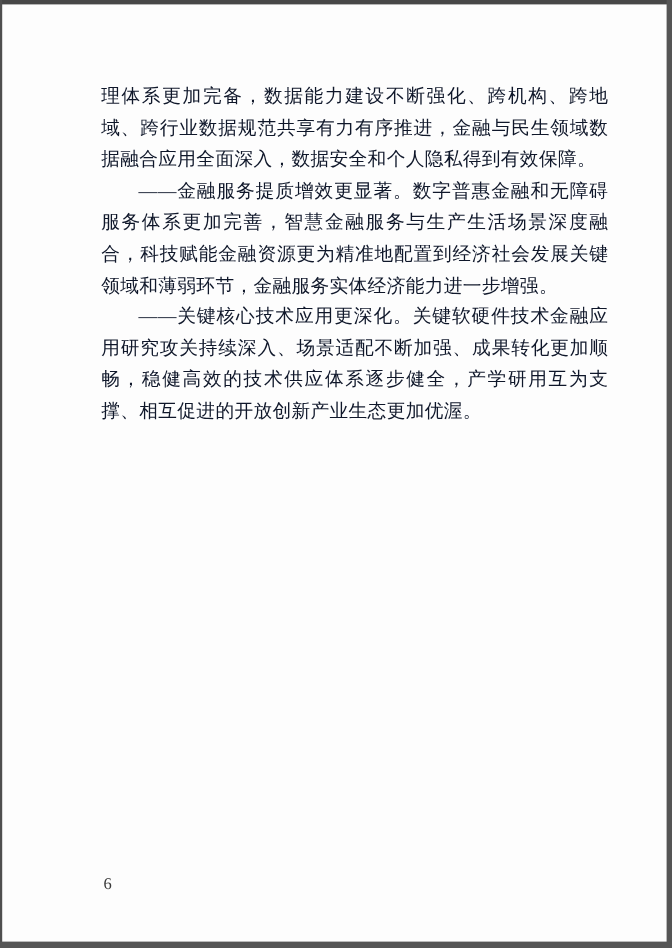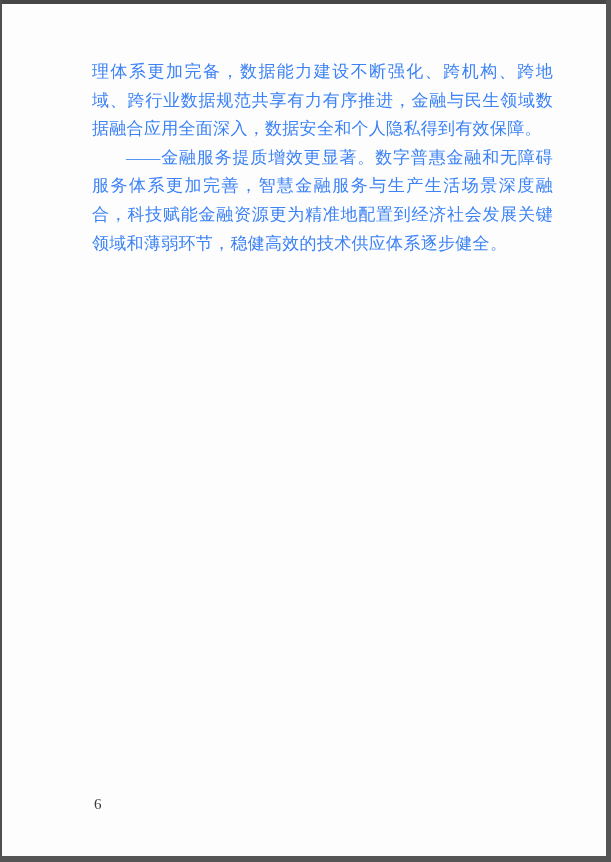--- a/index.html
+++ b/index.html
@@ -36,23 +36,23 @@
   }
   .edge-bottom {
     position: absolute;
     bottom: 0; left: 0;
     width: 611px; height: 6px;
     background: #555555;
   }
   .text-block {
     position: absolute;
     left: 92px;
-    top: 58px;
+    top: 74px;
     width: 461px;
-    color: #3b82f6;
+    color: #0f172a;
     font-size: 17px;
     line-height: 28.6px;
     text-align: justify;
     text-justify: inter-ideograph;
     letter-spacing: 0.3px;
   }
   .text-block p {
     margin: 0;
     padding: 0;
   }
@@ -73,18 +73,19 @@
 
 <div class="page">
 
   <div class="edge-top"></div>
   <div class="edge-left"></div>
   <div class="edge-right"></div>
   <div class="edge-bottom"></div>
 
   <div class="text-block">
     <p>理体系更加完备，数据能力建设不断强化、跨机构、跨地域、跨行业数据规范共享有力有序推进，金融与民生领域数据融合应用全面深入，数据安全和个人隐私得到有效保障。</p>
-    <p class="dash">——金融服务提质增效更显著。数字普惠金融和无障碍服务体系更加完善，智慧金融服务与生产生活场景深度融合，科技赋能金融资源更为精准地配置到经济社会发展关键领域和薄弱环节，稳健高效的技术供应体系逐步健全。</p>
+    <p class="dash">——金融服务提质增效更显著。数字普惠金融和无障碍服务体系更加完善，智慧金融服务与生产生活场景深度融合，科技赋能金融资源更为精准地配置到经济社会发展关键领域和薄弱环节，金融服务实体经济能力进一步增强。</p>
+    <p class="dash">——关键核心技术应用更深化。关键软硬件技术金融应用研究攻关持续深入、场景适配不断加强、成果转化更加顺畅，稳健高效的技术供应体系逐步健全，产学研用互为支撑、相互促进的开放创新产业生态更加优渥。</p>
   </div>
 
   <div class="page-number">6</div>
 
 </div>
 
 </body></html>

